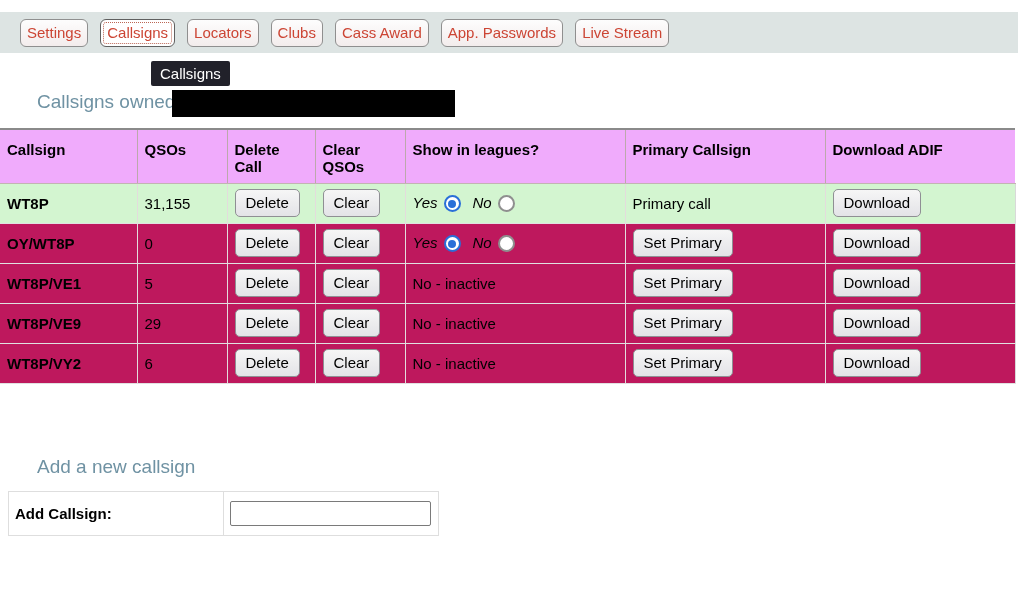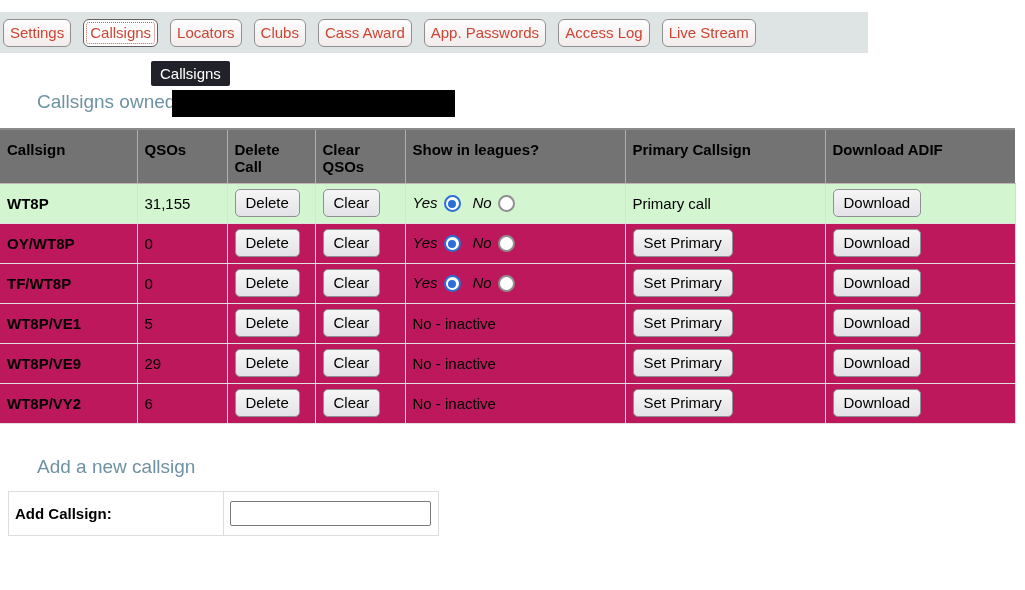--- a/index.html
+++ b/index.html
@@ -3,23 +3,23 @@
 <meta charset="utf-8">
 <style>
   html,body{margin:0;padding:0;background:#fff;}
   body{
     position:relative;width:1025px;height:590px;overflow:hidden;
     font-family:"Liberation Sans",sans-serif;color:#000;
   }
 
   
   .navbar{
-    position:absolute;left:0;top:12px;width:868px;height:41px;
+    position:absolute;left:0;top:12px;width:1018px;height:41px;
     background:#dde4e3;display:flex;align-items:center;gap:12px;
-    padding-left:3px;box-sizing:border-box;
+    padding-left:20px;box-sizing:border-box;
   }
   .navbtn{
     font-family:"Liberation Sans",sans-serif;font-size:15px;color:#cc4534;
     background:linear-gradient(#fdfdfd,#f3ecec);
     border:1px solid #8f8f8f;border-radius:6px;
     padding:4px 6px;line-height:18px;cursor:pointer;white-space:nowrap;
   }
   .navbtn.active{
     background:#ffffff;border-color:#5f5f5f;
     outline:1px dotted #bb6655;outline-offset:-4px;
@@ -40,21 +40,21 @@
     position:absolute;left:172px;top:90px;width:283px;height:27px;background:#000;
   }
 
   
   table.main{
     position:absolute;left:0;top:128px;width:1015px;
     border-collapse:collapse;table-layout:fixed;
     border-top:2px solid #8a8a8a;font-size:15px;
   }
   table.main th{
-    background:#737373;text-align:left;vertical-align:top;
+    background:#f0abfc;text-align:left;vertical-align:top;
     font-size:15px;font-weight:bold;padding:11px 7px 0 7px;height:54px;
     box-sizing:border-box;border-right:1px solid #bda8ac;
     border-bottom:1px solid #c2b4b2;
   }
   table.main th:last-child{border-right:none;}
   table.main td{
     height:40px;box-sizing:border-box;padding:2px 7px;vertical-align:middle;
     border-right:1px solid #e3dcdc;border-bottom:1px solid #e1e1e1;
     background:#be185d;
   }
@@ -106,21 +106,20 @@
 </head>
 <body>
 
 <div class="navbar">
   <button class="navbtn">Settings</button>
   <button class="navbtn active">Callsigns</button>
   <button class="navbtn">Locators</button>
   <button class="navbtn">Clubs</button>
   <button class="navbtn">Cass Award</button>
   <button class="navbtn">App. Passwords</button>
-  <button class="navbtn">Access Log</button>
   <button class="navbtn">Live Stream</button>
 </div>
 
 <div class="tooltip">Callsigns</div>
 
 <div class="section-heading" style="top:91px;">Callsigns owned by</div>
 <div class="redacted"></div>
 
 <table class="main">
   <colgroup>
@@ -150,31 +149,20 @@
       <td><button class="btn">Delete</button></td>
       <td><button class="btn">Clear</button></td>
       <td>
         <span class="radio-lbl">Yes</span><span class="radio checked"></span><span class="radio-lbl second">No</span><span class="radio unchecked"></span>
       </td>
       <td>Primary call</td>
       <td><button class="btn">Download</button></td>
     </tr>
     <tr>
       <td class="callsign">OY/WT8P</td>
-      <td>0</td>
-      <td><button class="btn">Delete</button></td>
-      <td><button class="btn">Clear</button></td>
-      <td>
-        <span class="radio-lbl">Yes</span><span class="radio checked"></span><span class="radio-lbl second">No</span><span class="radio unchecked"></span>
-      </td>
-      <td><button class="btn">Set Primary</button></td>
-      <td><button class="btn">Download</button></td>
-    </tr>
-    <tr>
-      <td class="callsign">TF/WT8P</td>
       <td>0</td>
       <td><button class="btn">Delete</button></td>
       <td><button class="btn">Clear</button></td>
       <td>
         <span class="radio-lbl">Yes</span><span class="radio checked"></span><span class="radio-lbl second">No</span><span class="radio unchecked"></span>
       </td>
       <td><button class="btn">Set Primary</button></td>
       <td><button class="btn">Download</button></td>
     </tr>
     <tr>

